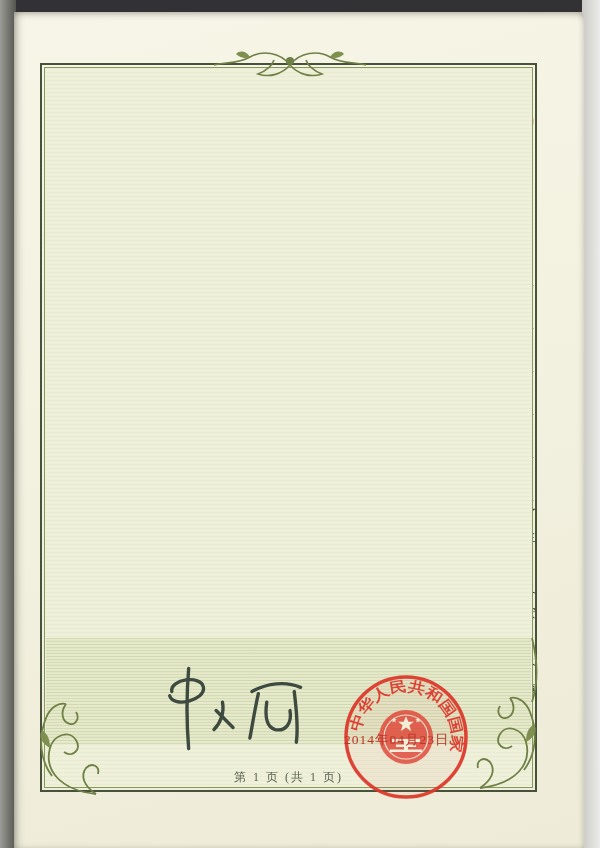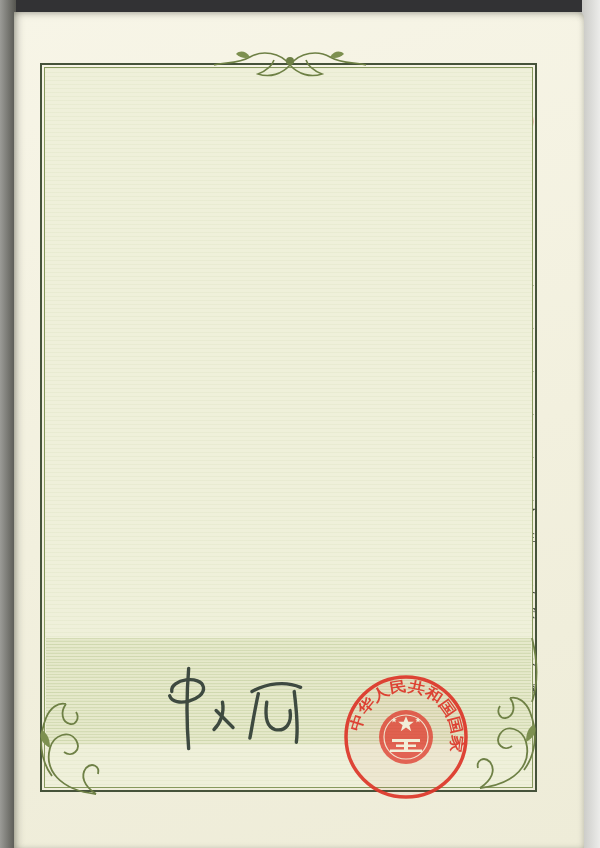--- a/index.html
+++ b/index.html
@@ -148,20 +148,21 @@
       <path transform="translate(0,-13) scale(1.3)" fill="#f3efda" d="M0,-6 L1.8,-1.8 L6,-1.8 L2.6,1 L4,5.6 L0,2.6 L-4,5.6 L-2.6,1 L-6,-1.8 L-1.8,-1.8 Z"></path>
       <path transform="translate(-12,-17) scale(0.45)" fill="#f3efda" d="M0,-6 L1.8,-1.8 L6,-1.8 L2.6,1 L4,5.6 L0,2.6 L-4,5.6 L-2.6,1 L-6,-1.8 L-1.8,-1.8 Z"></path>
       <path transform="translate(12,-17) scale(0.45)" fill="#f3efda" d="M0,-6 L1.8,-1.8 L6,-1.8 L2.6,1 L4,5.6 L0,2.6 L-4,5.6 L-2.6,1 L-6,-1.8 L-1.8,-1.8 Z"></path>
       <rect x="-14" y="2" width="28" height="3" fill="#f3efda"></rect>
       <rect x="-10" y="7.5" width="20" height="2.5" fill="#f3efda"></rect>
       <rect x="-16" y="12.5" width="32" height="2.5" fill="#f3efda"></rect>
       <rect x="-2" y="5" width="4" height="8" fill="#f3efda"></rect>
     </g>
   </svg>
 
+  <div id="issue-date" class="abs">2014年04月23日</div>
 
   <svg id="seal-tax" class="abs" width="110" height="110" viewBox="-55 -55 110 110">
     <circle r="40" fill="rgba(216,56,43,.04)" stroke="#d8382b" stroke-width="2.5"></circle>
     <defs>
       <path id="taxTop" d="M -29.5 5 A 30 30 0 1 1 29.5 5" fill="none"></path>
       <path id="taxBottom" d="M -28 16 A 32 32 0 0 0 28 16" fill="none"></path>
     </defs>
     <text font-size="9" font-weight="bold" fill="#d8382b">
       <textPath href="#taxTop" startOffset="18" textLength="126" lengthAdjust="spacingAndGlyphs">北京市海淀区地方税务局</textPath>
     </text>
@@ -205,14 +206,15 @@
         <path d="M14,4 C8,28 8,50 14,68"></path>
         <path d="M66,154 C30,150 14,130 20,108 C24,94 40,90 46,100 C52,110 42,118 34,112"></path>
         <path d="M22,136 C10,120 8,98 16,78 C20,68 28,62 36,64"></path>
         <path d="M36,64 C30,72 32,82 40,84 C46,85 50,78 46,72"></path>
         <path d="M66,154 C54,146 50,136 56,128 C62,122 70,126 68,134"></path>
       </g>
       <path d="M20,108 C12,104 8,96 12,90 C18,94 20,100 20,108Z" fill="#7d9050"></path>
     </g>
   </svg>
 
+  <div id="footer" class="abs">第 1 页 (共 1 页)</div>
 
 </div>
 
 </body></html>

